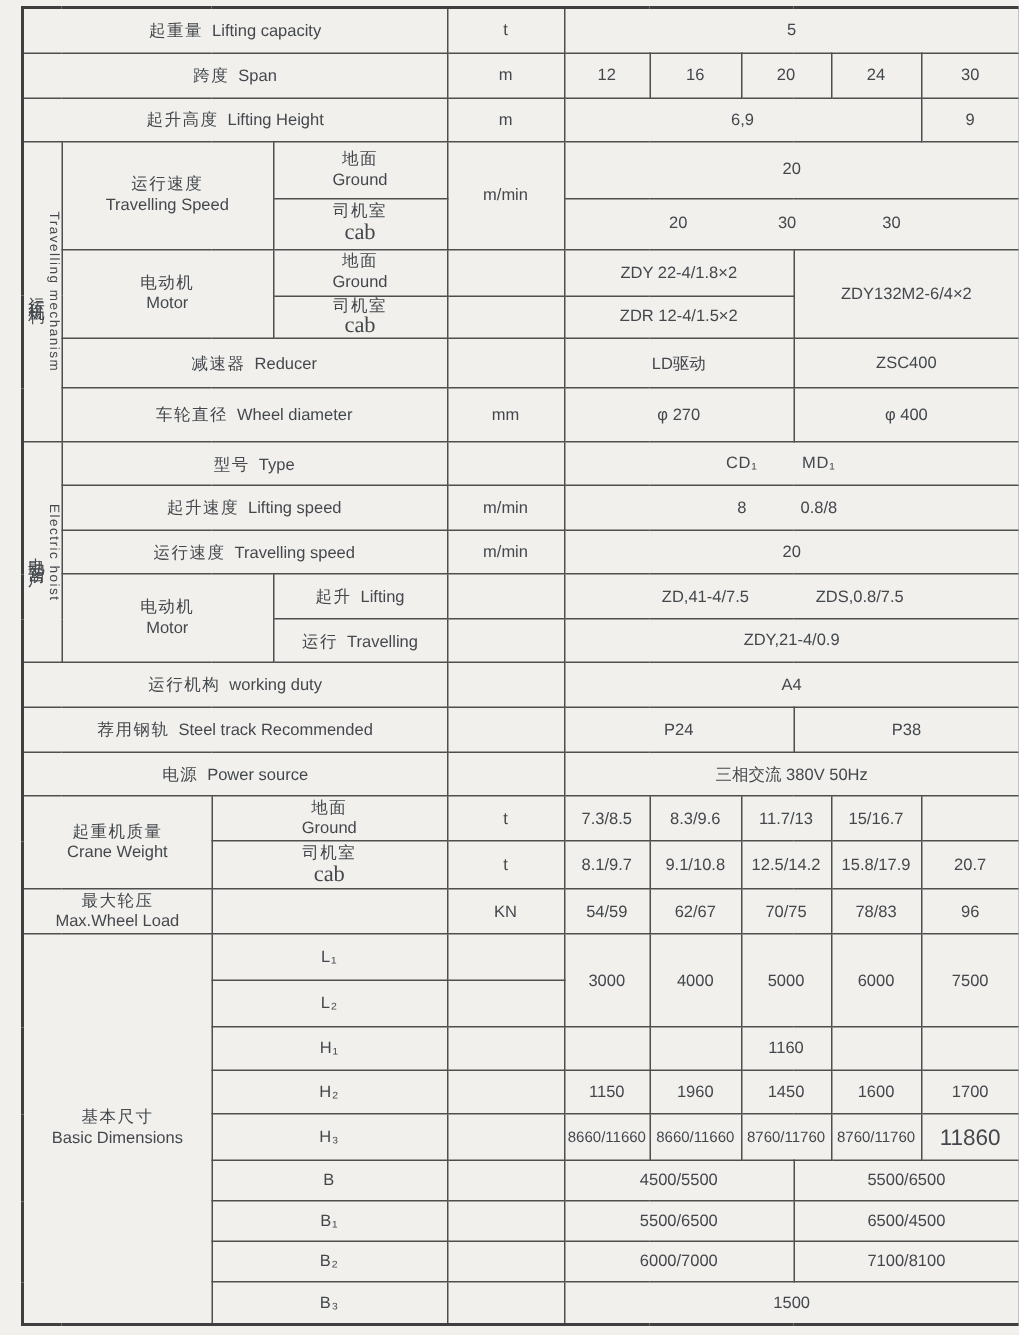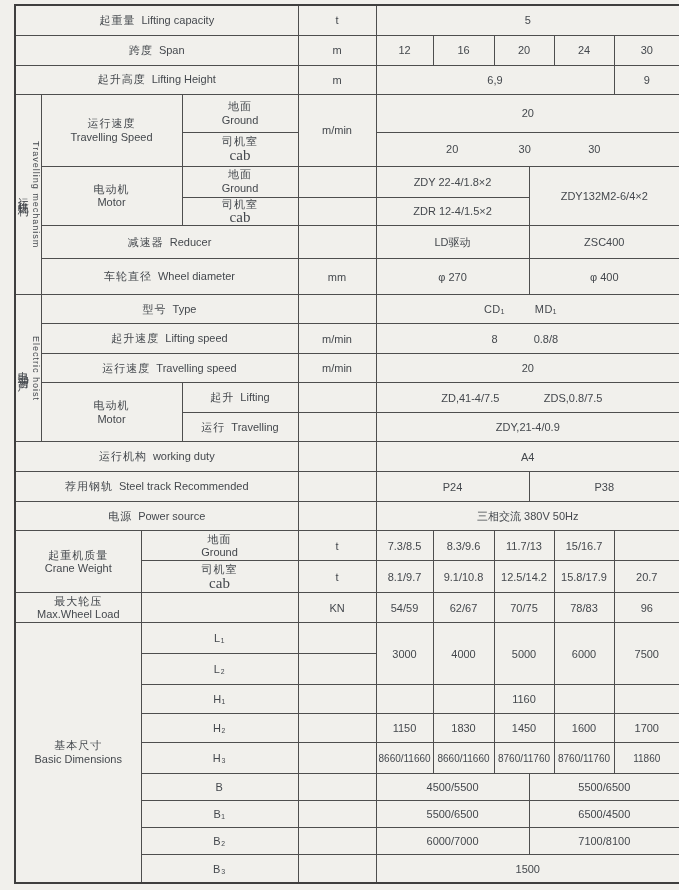--- a/index.html
+++ b/index.html
@@ -285,34 +285,34 @@
   <td></td>
   <td colspan="2">1160</td>
   <td></td>
   <td></td>
 </tr>
 
 <tr style="height:29px">
   <td colspan="2" class="sub-dim">H₂</td>
   <td></td>
   <td>1150</td>
-  <td>1830</td>
+  <td>1960</td>
   <td colspan="2">1450</td>
   <td>1600</td>
   <td>1700</td>
 </tr>
 
 <tr style="height:31px">
   <td colspan="2" class="sub-dim">H₃</td>
   <td></td>
   <td style="font-size:10px">8660/11660</td>
   <td style="font-size:10px">8660/11660</td>
   <td colspan="2" style="font-size:10px">8760/11760</td>
   <td style="font-size:10px">8760/11760</td>
-  <td style="font-size:10px">11860</td>
+  <td style="font-size:15px">11860</td>
 </tr>
 
 <tr style="height:27px">
   <td colspan="2" class="sub-dim">B</td>
   <td></td>
   <td colspan="3">4500/5500</td>
   <td colspan="3">5500/6500</td>
 </tr>
 
 <tr style="height:27px">

